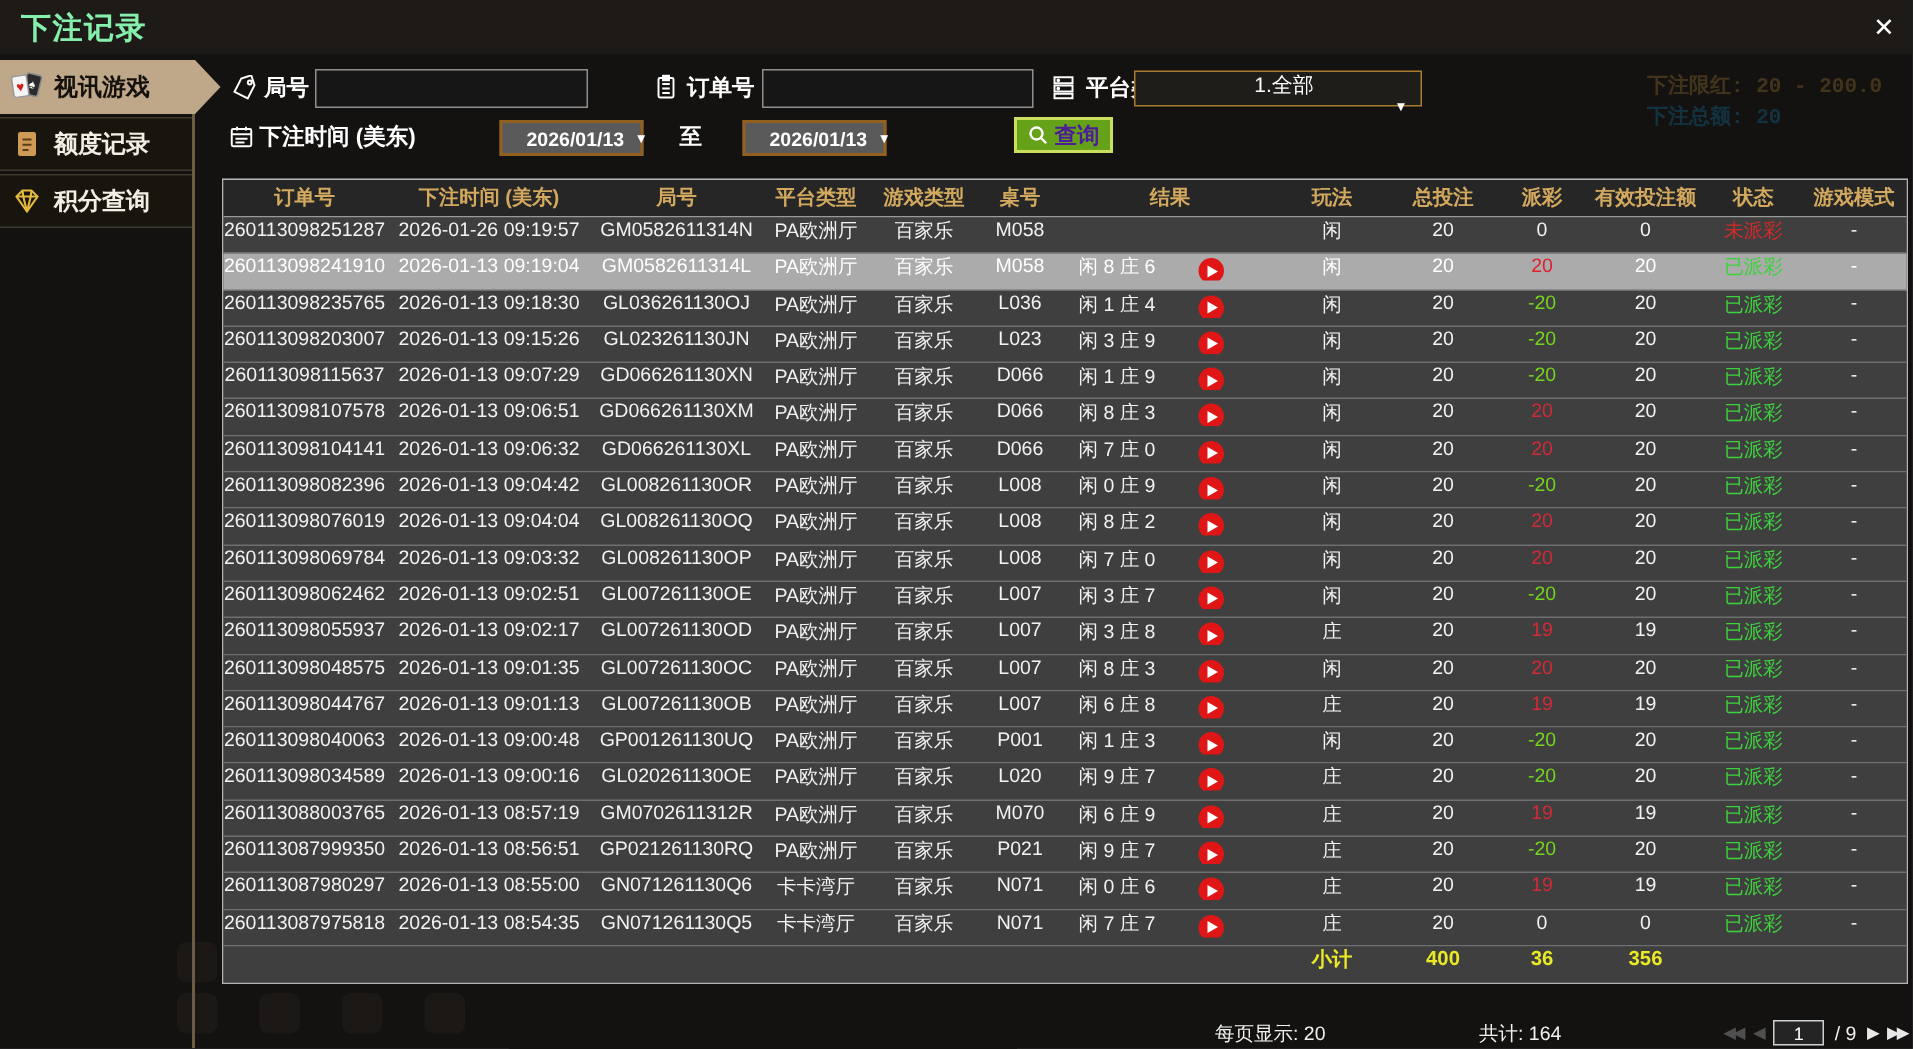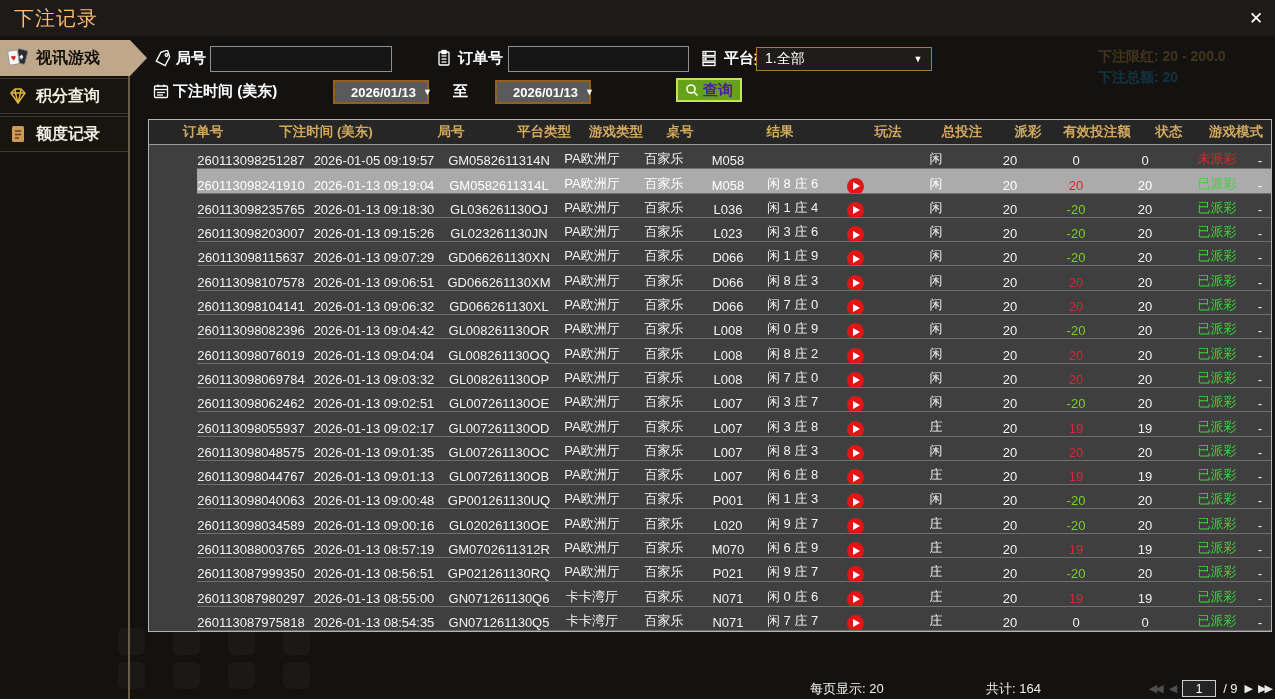--- a/index.html
+++ b/index.html
@@ -1,29 +1,29 @@
 <!DOCTYPE html>
 <html><head>
 <meta charset="utf-8">
 <style>
   * { margin:0; padding:0; box-sizing:border-box; }
   html,body { width:1275px; height:699px; overflow:hidden; }
   body { font-family:"Liberation Sans","DejaVu Sans",sans-serif; background:#0e0c0a; color:#eee; }
   .app { position:relative; width:1275px; height:699px; background:#141210; overflow:hidden; }
 
   
-  .hint { position:absolute; font-weight:bold; pointer-events:none; }
+  .hint { position:absolute; font-weight:bold; pointer-events:none;font-family:Liberation Mono, monospace; }
   .hint-ross { left:1178px; top:6px; color:#cfcfcf; opacity:.28; font-size:15px; }
   .hint-limit { left:1098px; top:48px; color:#c89b3c; opacity:.25; font-size:14px; white-space:nowrap; }
   .hint-total { left:1098px; top:69px; color:#0ea5e9; opacity:.22; font-size:14px; white-space:nowrap; }
   .bg-icon { position:absolute; width:27px; height:27px; border-radius:6px; background:#2a2620; opacity:.35; }
 
   
   .titlebar { position:absolute; left:0; top:0; width:1275px; height:36px; background:#1d1a17; }
-  .titlebar .title { position:absolute; left:14px; top:5px; font-size:20px; font-weight:normal; color:#fdba74; letter-spacing:1px; }
+  .titlebar .title { position:absolute; left:14px; top:5px; font-size:20px; font-weight:bold; color:#86efac; letter-spacing:1px; }
   .close-btn { position:absolute; right:6px; top:6px; width:26px; height:26px; color:#fff; font-size:17px; line-height:26px; text-align:center; cursor:default; }
 
   
   .sidebar { position:absolute; left:0; top:40px; width:130px; height:659px; border-right:2px solid #6b5d45; }
   .side-item { position:relative; width:128px; height:36px; margin-bottom:2px; background:#18150f;
     border-top:1px solid #3e3a31; border-bottom:1px solid #3e3a31;
     display:flex; align-items:center; gap:7px; padding-left:7px;
     color:#f2eee4; font-size:16px; font-weight:bold; cursor:pointer; }
   .side-item.active { background:#bfa88a; color:#15110c; border-color:#bfa88a; width:130px; }
   .side-item.active::after { content:""; position:absolute; right:-17px; top:-1px;
@@ -34,30 +34,30 @@
   .card-b { position:absolute; left:9px; top:2px; width:11px; height:15px; background:#2b2b2b; border:1px solid #888; border-radius:2px; transform:rotate(14deg); color:#fff; font-size:8px; line-height:14px; text-align:center; }
   .card-f { position:absolute; left:1px; top:3px; width:11px; height:15px; background:#f5f5f5; border:1px solid #999; border-radius:2px; transform:rotate(-8deg); color:#cf1f1f; font-size:9px; line-height:14px; text-align:center; }
 
   
   .filters { position:absolute; left:148px; top:40px; width:1127px; height:78px; font-size:15px; }
   .flabel { position:absolute; font-weight:bold; color:#fff; white-space:nowrap; }
   .fic { position:absolute; width:18px; height:18px; }
   .text-input { position:absolute; height:26px; background:#161616; border:1px solid #8f8f8f; color:#eee; font-size:13px; padding:0 6px; }
   .dd { position:absolute; height:24px; display:flex; align-items:center; cursor:pointer;padding-left:21px; }
   .date-dd { width:96px; background:#5a5a5a; border:2px solid #93601f; color:#fff; font-size:13px; font-weight:bold; justify-content:center; gap:7px; }
-  .plat-dd { width:176px; background:#1f1d19; border:1px solid #a87b30; color:#fff; font-size:14px; padding-left:8px; }
+  .plat-dd { width:192px; background:#1f1d19; border:1px solid #a87b30; color:#fff; font-size:14px; padding-left:8px;flex-direction:column; }
   .plat-dd .arrow-zone { margin-left:auto; width:26px; height:100%; display:flex; align-items:center; justify-content:center; }
   .caret { font-size:9px; color:#fff; }
   .query-btn { position:absolute; height:24px; background:#66a219; border:2px solid #cade5f; color:#4c1d95; font-size:15px; font-weight:bold; display:flex; align-items:center; gap:4px; padding:0 7px; cursor:pointer; }
 
   
   .table { position:absolute; left:148px; top:119px; width:1124px; border:1px solid #b3b3b3; background:#3f3f3f; }
   .thead { height:25px; display:flex; align-items:center; background:#262626; border-bottom:1px solid #9a9a9a;
     color:#d2a95e; font-size:13.5px; font-weight:bold; }
-  .trow { height:24.3px; display:flex; align-items:flex-end; border-bottom:1px solid #6f6f6f; background:#3f3f3f; color:#f2f2f2; font-size:13px;margin-left:48px; }
+  .trow { height:24.3px; display:flex; align-items:flex-start; border-bottom:1px solid #6f6f6f; background:#3f3f3f; color:#f2f2f2; font-size:13px; }
   .trow.selected { background:#ababab; color:#ffffff; }
   .cell { flex:0 0 auto; text-align:center; overflow:hidden; white-space:nowrap; }
   .c1{width:108px}.c2{width:138px}.c3{width:112px}.c4{width:74px}.c5{width:70px}.c6{width:58px}
   .c7{width:142px; position:relative; text-align:left; padding-left:10px;}
   .c8{width:74px}.c9{width:74px}.c10{width:58px}.c11{width:80px}.c12{width:64px}.c13{flex:1 1 auto}
   .play-icon { position:absolute; left:90px; top:3px; width:17px; height:17px; border-radius:50%; background:#e01616;
     display:flex; align-items:center; justify-content:center; cursor:pointer; }
   .play-icon::after { content:""; border-left:7px solid #fff; border-top:4.5px solid transparent; border-bottom:4.5px solid transparent; margin-left:2px; }
   .pay-red { color:#d22a38; } .trow.selected .pay-red { color:#e0202e; }
   .pay-green { color:#74d41e; }
@@ -105,40 +105,40 @@
     <div class="side-item active">
       <span class="side-ic">
         <span class="card-b">♠</span>
           <span class="card-f">♥</span>
       </span>
       <span>视讯游戏</span>
     </div>
     <div class="side-item">
       <span class="side-ic">
         <svg width="22" height="22" viewBox="0 0 22 22">
-            <g stroke="#e4b93f" stroke-width="1.4" fill="none">
-              <polygon points="4,8 8,4 14,4 18,8 11,18"></polygon>
-              <path d="M4 8 H18 M8 4 L8.5 8 L11 18 M14 4 L13.5 8 L11 18"></path>
-            </g>
-          </svg>
-      </span>
-      <span>积分查询</span>
-    </div>
-    <div class="side-item">
-      <span class="side-ic">
-        <svg width="22" height="22" viewBox="0 0 22 22">
             <rect x="5" y="3" width="12" height="16" rx="1.5" fill="#cf9a55"></rect>
             <g stroke="#5a3c18" stroke-width="1.4">
               <line x1="8" y1="8" x2="14" y2="8"></line>
               <line x1="8" y1="11.5" x2="14" y2="11.5"></line>
               <line x1="8" y1="15" x2="12" y2="15"></line>
             </g>
           </svg>
       </span>
       <span>额度记录</span>
+    </div>
+    <div class="side-item">
+      <span class="side-ic">
+        <svg width="22" height="22" viewBox="0 0 22 22">
+            <g stroke="#e4b93f" stroke-width="1.4" fill="none">
+              <polygon points="4,8 8,4 14,4 18,8 11,18"></polygon>
+              <path d="M4 8 H18 M8 4 L8.5 8 L11 18 M14 4 L13.5 8 L11 18"></path>
+            </g>
+          </svg>
+      </span>
+      <span>积分查询</span>
     </div>
   </div>
 
   <div class="filters">
     <span class="fic" style="left:6px;top:10px">
       <svg width="18" height="18" viewBox="0 0 18 18">
           <g stroke="#fff" stroke-width="1.3" fill="none">
             <path d="M2 9 L9 2 H16 V9 L9 16 Z" transform="rotate(-18 9 9)"></path>
             <circle cx="12.5" cy="5" r="1.3"></circle>
           </g>
@@ -228,21 +228,21 @@
       <div class="cell c9">总投注</div>
       <div class="cell c10">派彩</div>
       <div class="cell c11">有效投注额</div>
       <div class="cell c12">状态</div>
       <div class="cell c13">游戏模式</div>
     </div>
 
     <div id="table-body">
         <div class="trow">
     <div class="cell c1">260113098251287</div>
-    <div class="cell c2">2026-01-05 09:19:57</div>
+    <div class="cell c2">2026-01-26 09:19:57</div>
     <div class="cell c3">GM0582611314N</div>
     <div class="cell c4">PA欧洲厅</div>
     <div class="cell c5">百家乐</div>
     <div class="cell c6">M058</div>
     <div class="cell c7">
       <span></span>
       
     </div>
     <div class="cell c8">闲</div>
     <div class="cell c9">20</div>
@@ -288,21 +288,21 @@
     <div class="cell c13">-</div>
   </div>
         <div class="trow">
     <div class="cell c1">260113098203007</div>
     <div class="cell c2">2026-01-13 09:15:26</div>
     <div class="cell c3">GL023261130JN</div>
     <div class="cell c4">PA欧洲厅</div>
     <div class="cell c5">百家乐</div>
     <div class="cell c6">L023</div>
     <div class="cell c7">
-      <span>闲 3 庄 6</span>
+      <span>闲 3 庄 9</span>
       <span class="play-icon"></span>
     </div>
     <div class="cell c8">闲</div>
     <div class="cell c9">20</div>
     <div class="cell c10 pay-green">-20</div>
     <div class="cell c11">20</div>
     <div class="cell c12 st-green">已派彩</div>
     <div class="cell c13">-</div>
   </div>
         <div class="trow">
@@ -588,20 +588,29 @@
     </div>
     <div class="cell c8">庄</div>
     <div class="cell c9">20</div>
     <div class="cell c10">0</div>
     <div class="cell c11">0</div>
     <div class="cell c12 st-green">已派彩</div>
     <div class="cell c13">-</div>
   </div>
       </div>
 
+    <div class="trow total-line">
+      <div class="cell sp"></div>
+      <div class="cell c8">小计</div>
+      <div class="cell c9">400</div>
+      <div class="cell c10">36</div>
+      <div class="cell c11">356</div>
+      <div class="cell c12"></div>
+        <div class="cell c13"></div>
+    </div>
   </div>
 
   <div class="bottombar">
     <span class="per-page">每页显示: 20</span>
     <span class="total-count">共计: 164</span>
     <div class="pager">
       <span class="pg-btn dim">◀◀</span>
       <span class="pg-btn dim">◀</span>
       <input class="page-input" value="1" style="">
       <span class="page-count">/ 9</span>

